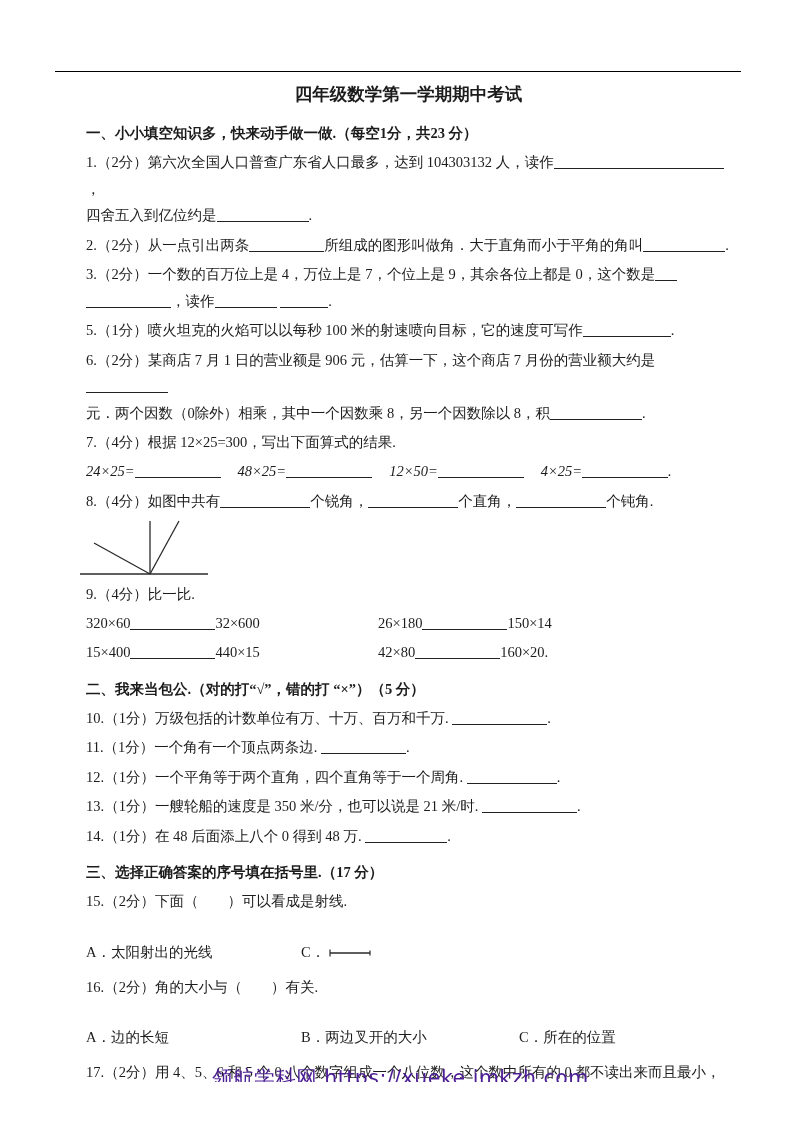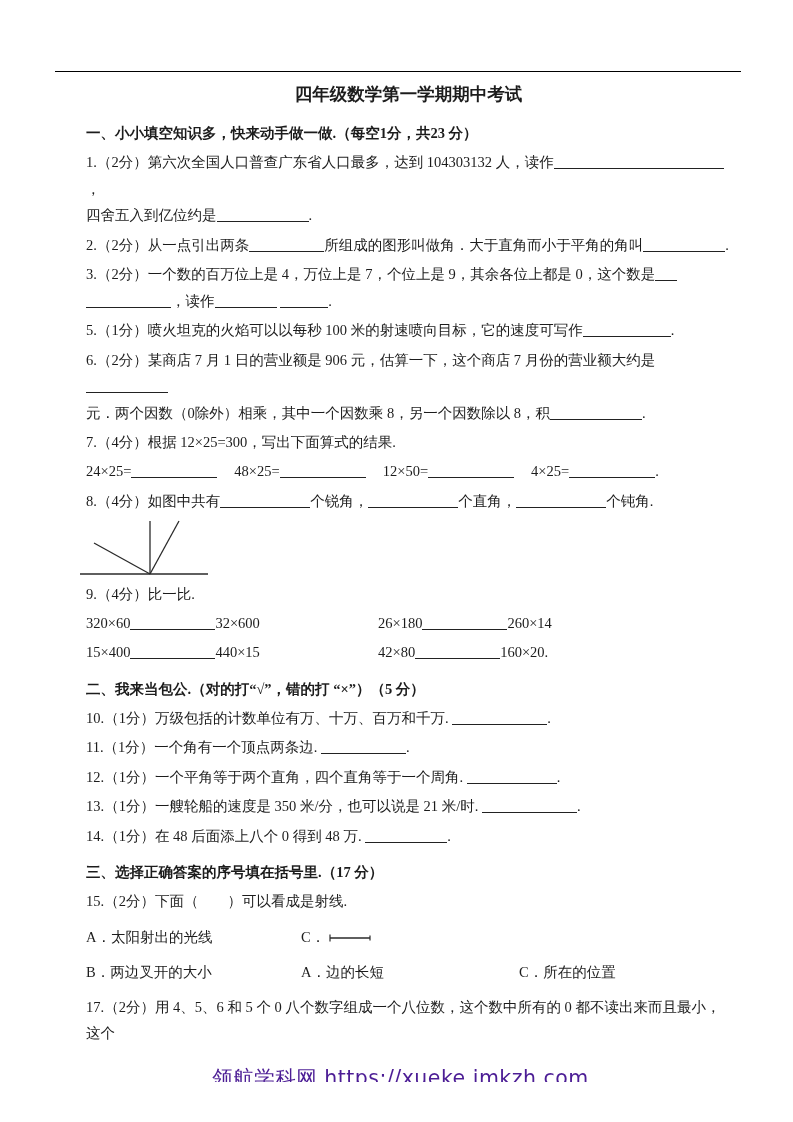--- a/index.html
+++ b/index.html
@@ -27,25 +27,25 @@
   .blank{
     display:inline-block;
     border-bottom:1px solid #222;
     height:14px;
     vertical-align:-2px;
   }
   .w22{width:22px}.w46{width:46px}.w48{width:48px}.w62{width:62px}
   .w75{width:75px}.w82{width:82px}.w85{width:85px}.w86{width:86px}
   .w88{width:88px}.w90{width:90px}.w92{width:92px}.w95{width:95px}
   .w170{width:170px}
-  .eqrow{display:flex;align-items:baseline;line-height:27px;margin-top:2px;}
+  .eqrow{display:flex;align-items:baseline;line-height:27px;margin-top:2px;font-style:italic;}
   .eqrow .cell{margin-right:17px;white-space:nowrap;}
   .eqrow .cell:last-child{margin-right:0;}
   .cmp{display:grid;grid-template-columns:292px 1fr;line-height:28px;margin-top:1px;}
-  .opts{display:grid;grid-template-columns:215px 218px 1fr;line-height:26px;margin:9px 0 9px 0;}
+  .opts{display:grid;grid-template-columns:215px 218px 1fr;line-height:26px;margin:24px 0 9px 0;}
   .opt{white-space:nowrap;}
   .diagram{display:block;margin:4px 0 2px -8px;}
   .seg-icon{vertical-align:middle;margin-left:2px;}
   .watermark{
     position:absolute;top:1064px;left:0;right:0;
     text-align:center;
     font-family:"DejaVu Sans","Liberation Sans",sans-serif;
     font-size:20.5px;color:#4c1d95;letter-spacing:.5px;
   }
 </style>
@@ -104,21 +104,21 @@
       <line x1="72" y1="56" x2="72" y2="3" stroke="#2a2a2a" stroke-width="1.3"></line>
       <line x1="72" y1="56" x2="101" y2="3" stroke="#2a2a2a" stroke-width="1.3"></line>
       <line x1="72" y1="56" x2="16" y2="25" stroke="#2a2a2a" stroke-width="1.3"></line>
     </svg>
 
     <div class="q">
       <span>9.（4分）比一比.</span>
     </div>
     <div class="cmp">
       <span><span>320×60</span><span class="blank w85"></span><span>32×600</span></span>
-      <span><span>26×180</span><span class="blank w85"></span><span>260×14</span></span>
+      <span><span>26×180</span><span class="blank w85"></span><span>150×14</span></span>
     </div>
     <div class="cmp">
       <span><span>15×400</span><span class="blank w85"></span><span>440×15</span></span>
       <span><span>42×80</span><span class="blank w85"></span><span>160×20.</span></span>
     </div>
 
     <div class="sec">二、我来当包公.（对的打“√”，错的打 “×”）（5 分）</div>
 
     <div class="q">
       <span>10.（1分）万级包括的计数单位有万、十万、百万和千万.</span>&nbsp;<span class="blank w95"></span><span>.</span>
@@ -143,23 +143,26 @@
     </div>
     <div class="opts">
       <span class="opt">A．太阳射出的光线</span>
       <span class="opt"><span>C．</span><svg class="seg-icon" width="46" height="12" viewBox="0 0 46 12">
             <line x1="3" y1="6" x2="43" y2="6" stroke="#2a2a2a" stroke-width="1.4"></line>
             <line x1="3" y1="2.5" x2="3" y2="9.5" stroke="#2a2a2a" stroke-width="1.2"></line>
             <line x1="43" y1="3.5" x2="43" y2="8.5" stroke="#2a2a2a" stroke-width="1.2"></line>
           </svg></span>
     </div>
 
+    <div class="q">
+      <span>16.（2分）角的大小与（　　）有关.</span>
+    </div>
     <div class="opts">
+      <span class="opt">A．边的长短</span>
       <span class="opt">B．两边叉开的大小</span>
-      <span class="opt">A．边的长短</span>
       <span class="opt">C．所在的位置</span>
     </div>
 
     <div class="q">
       <span>17.（2分）用 4、5、6 和 5 个 0 八个数字组成一个八位数，这个数中所有的 0 都不读出来而且最小，这个</span><br>
       
     </div>
 
   </div>
 

